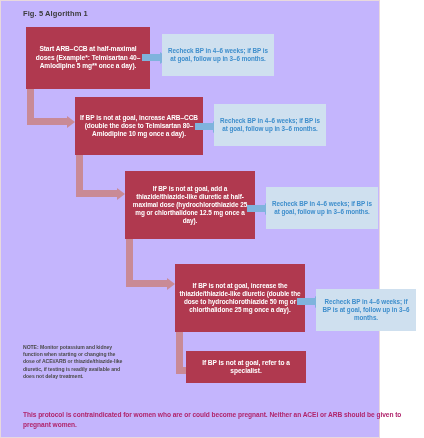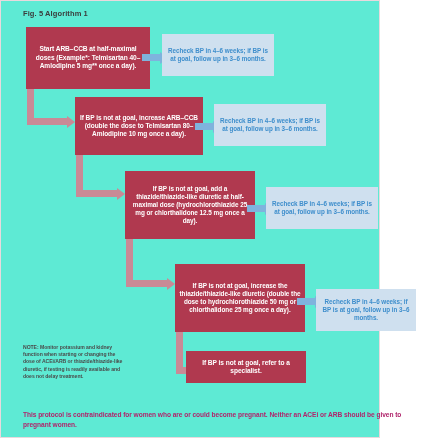--- a/index.html
+++ b/index.html
@@ -10,21 +10,21 @@
   body {
     width: 424px;
     height: 438px;
     font-family: "Liberation Sans", sans-serif;
     overflow: hidden;
   }
   #page {
     position: relative;
     width: 380px;
     height: 438px;
-    background: #5eead4;
+    background: #c4b5fd;
     box-sizing: border-box;
     border: 1px solid #e8d9dd;
   }
 
   
   #fig-title {
     position: absolute;
     left: 22px;
     top: 8px;
     font-size: 7.5px;

